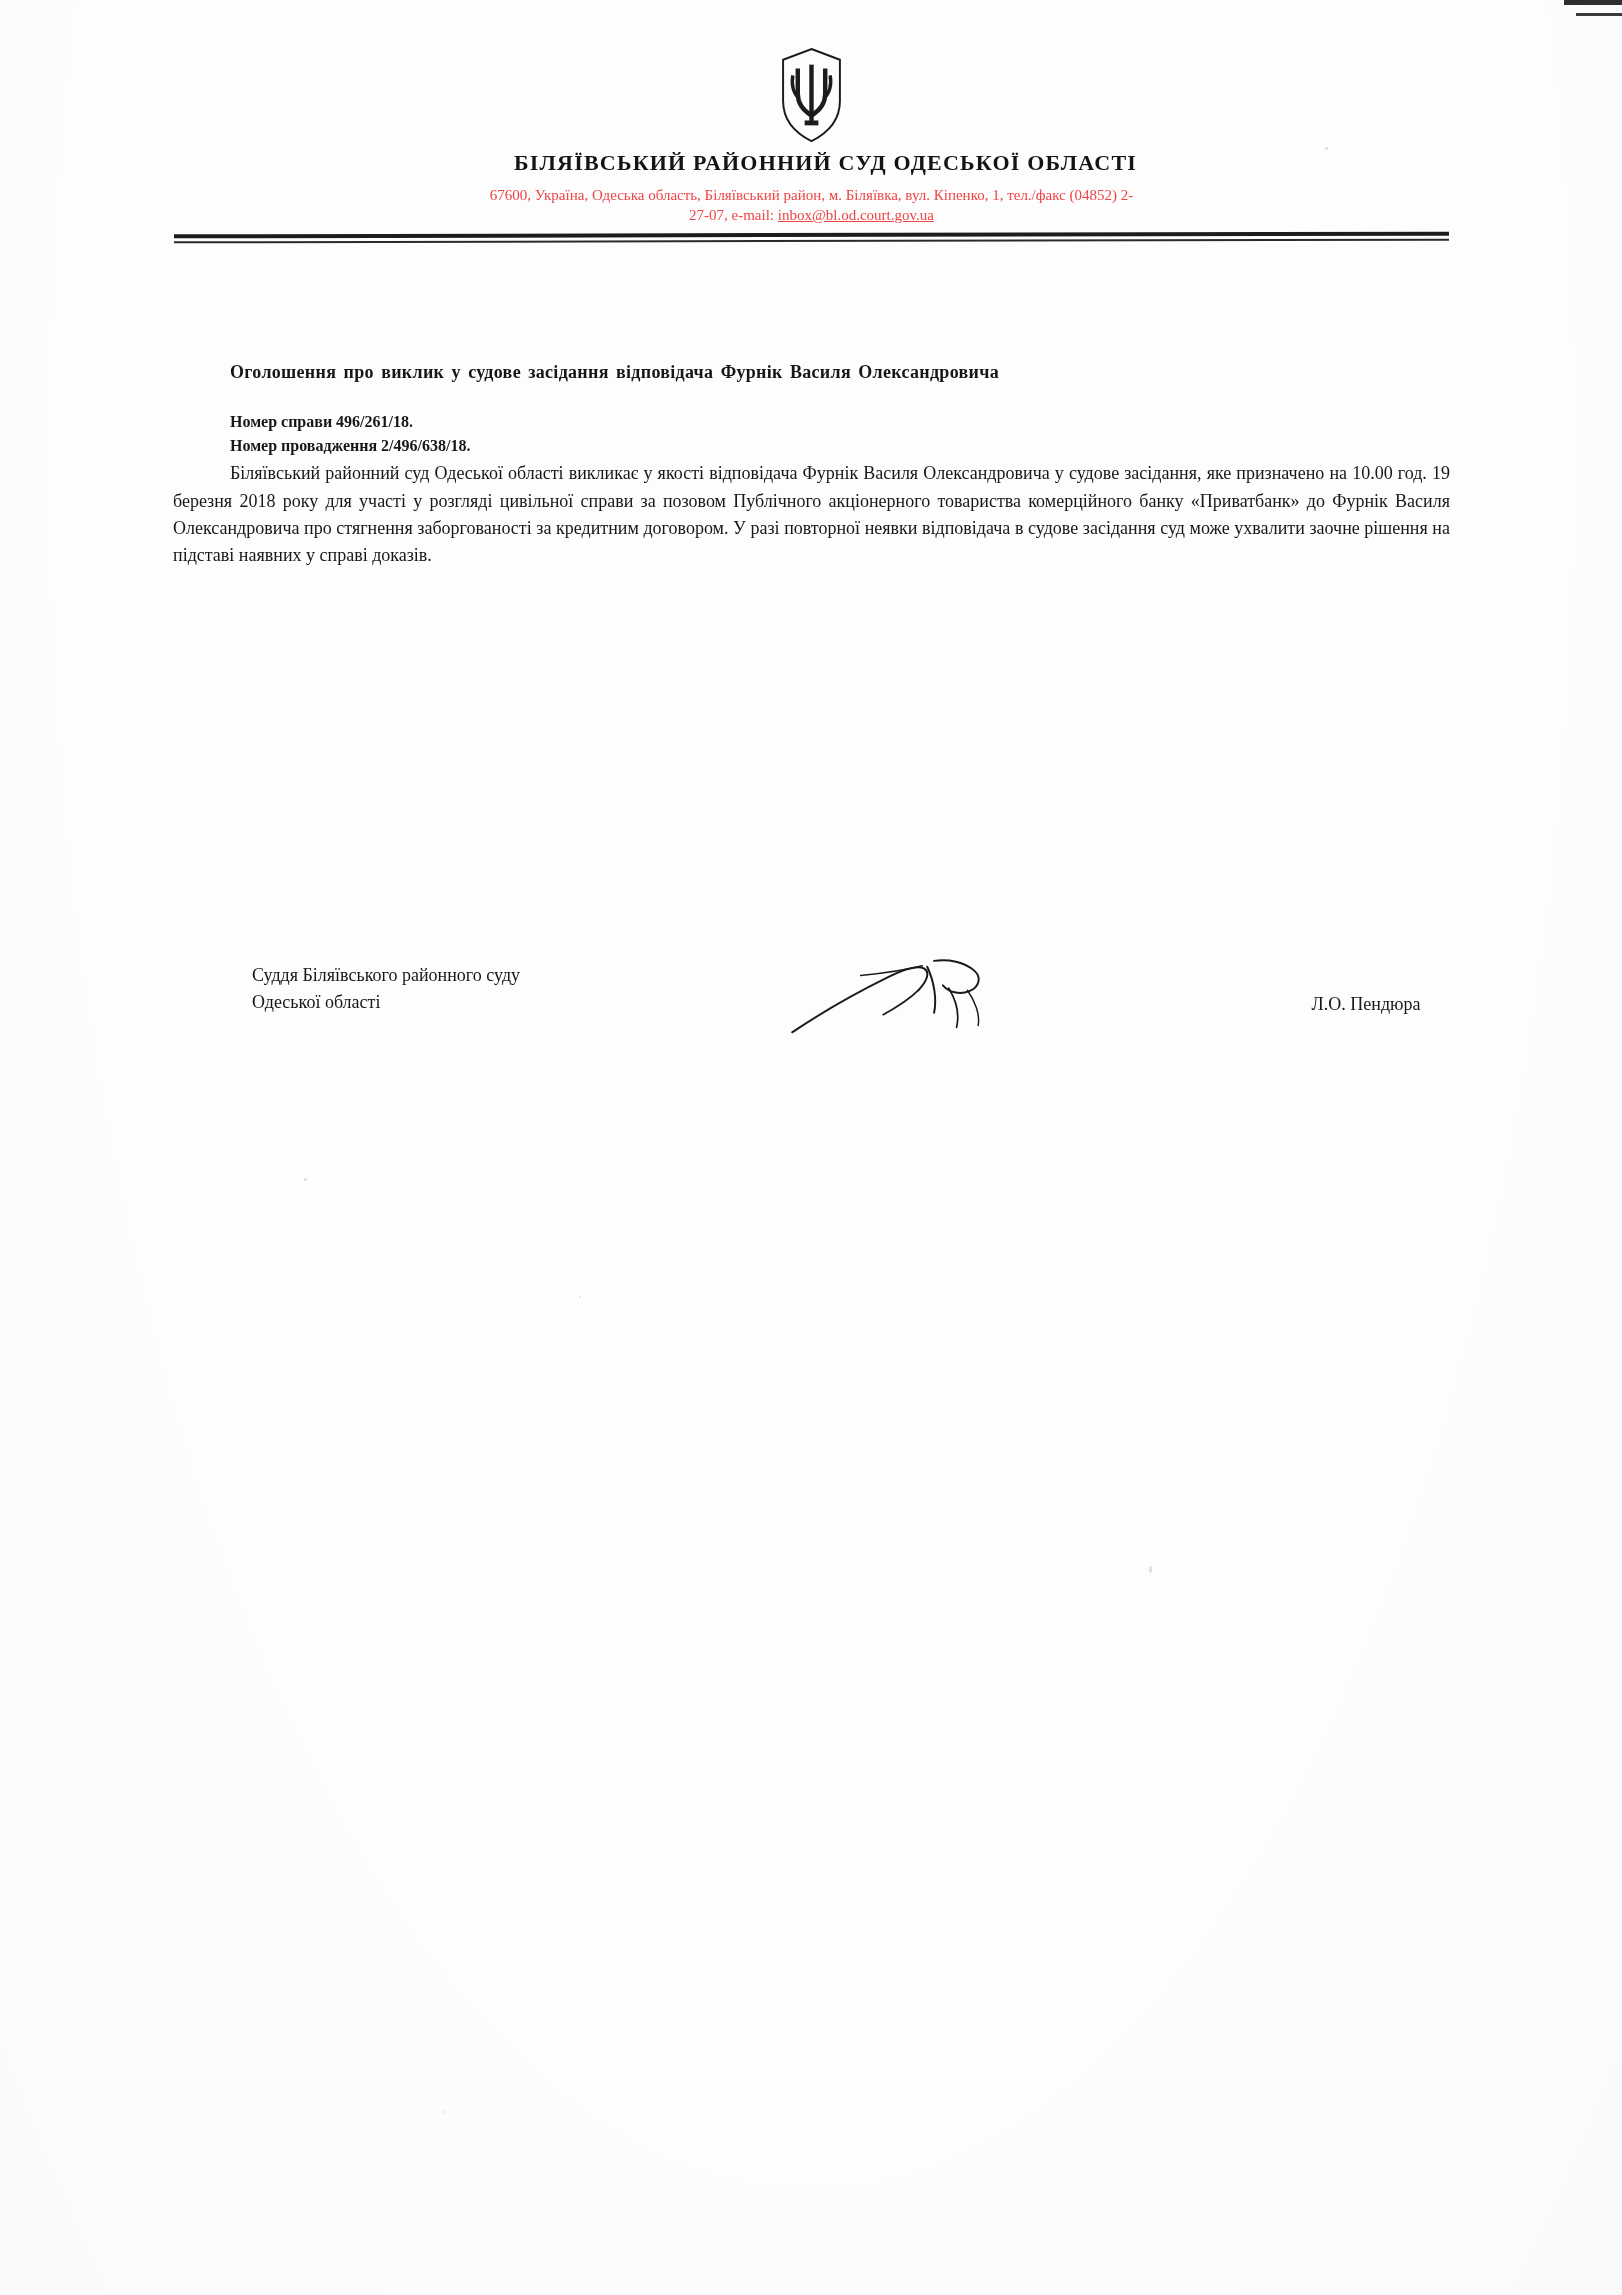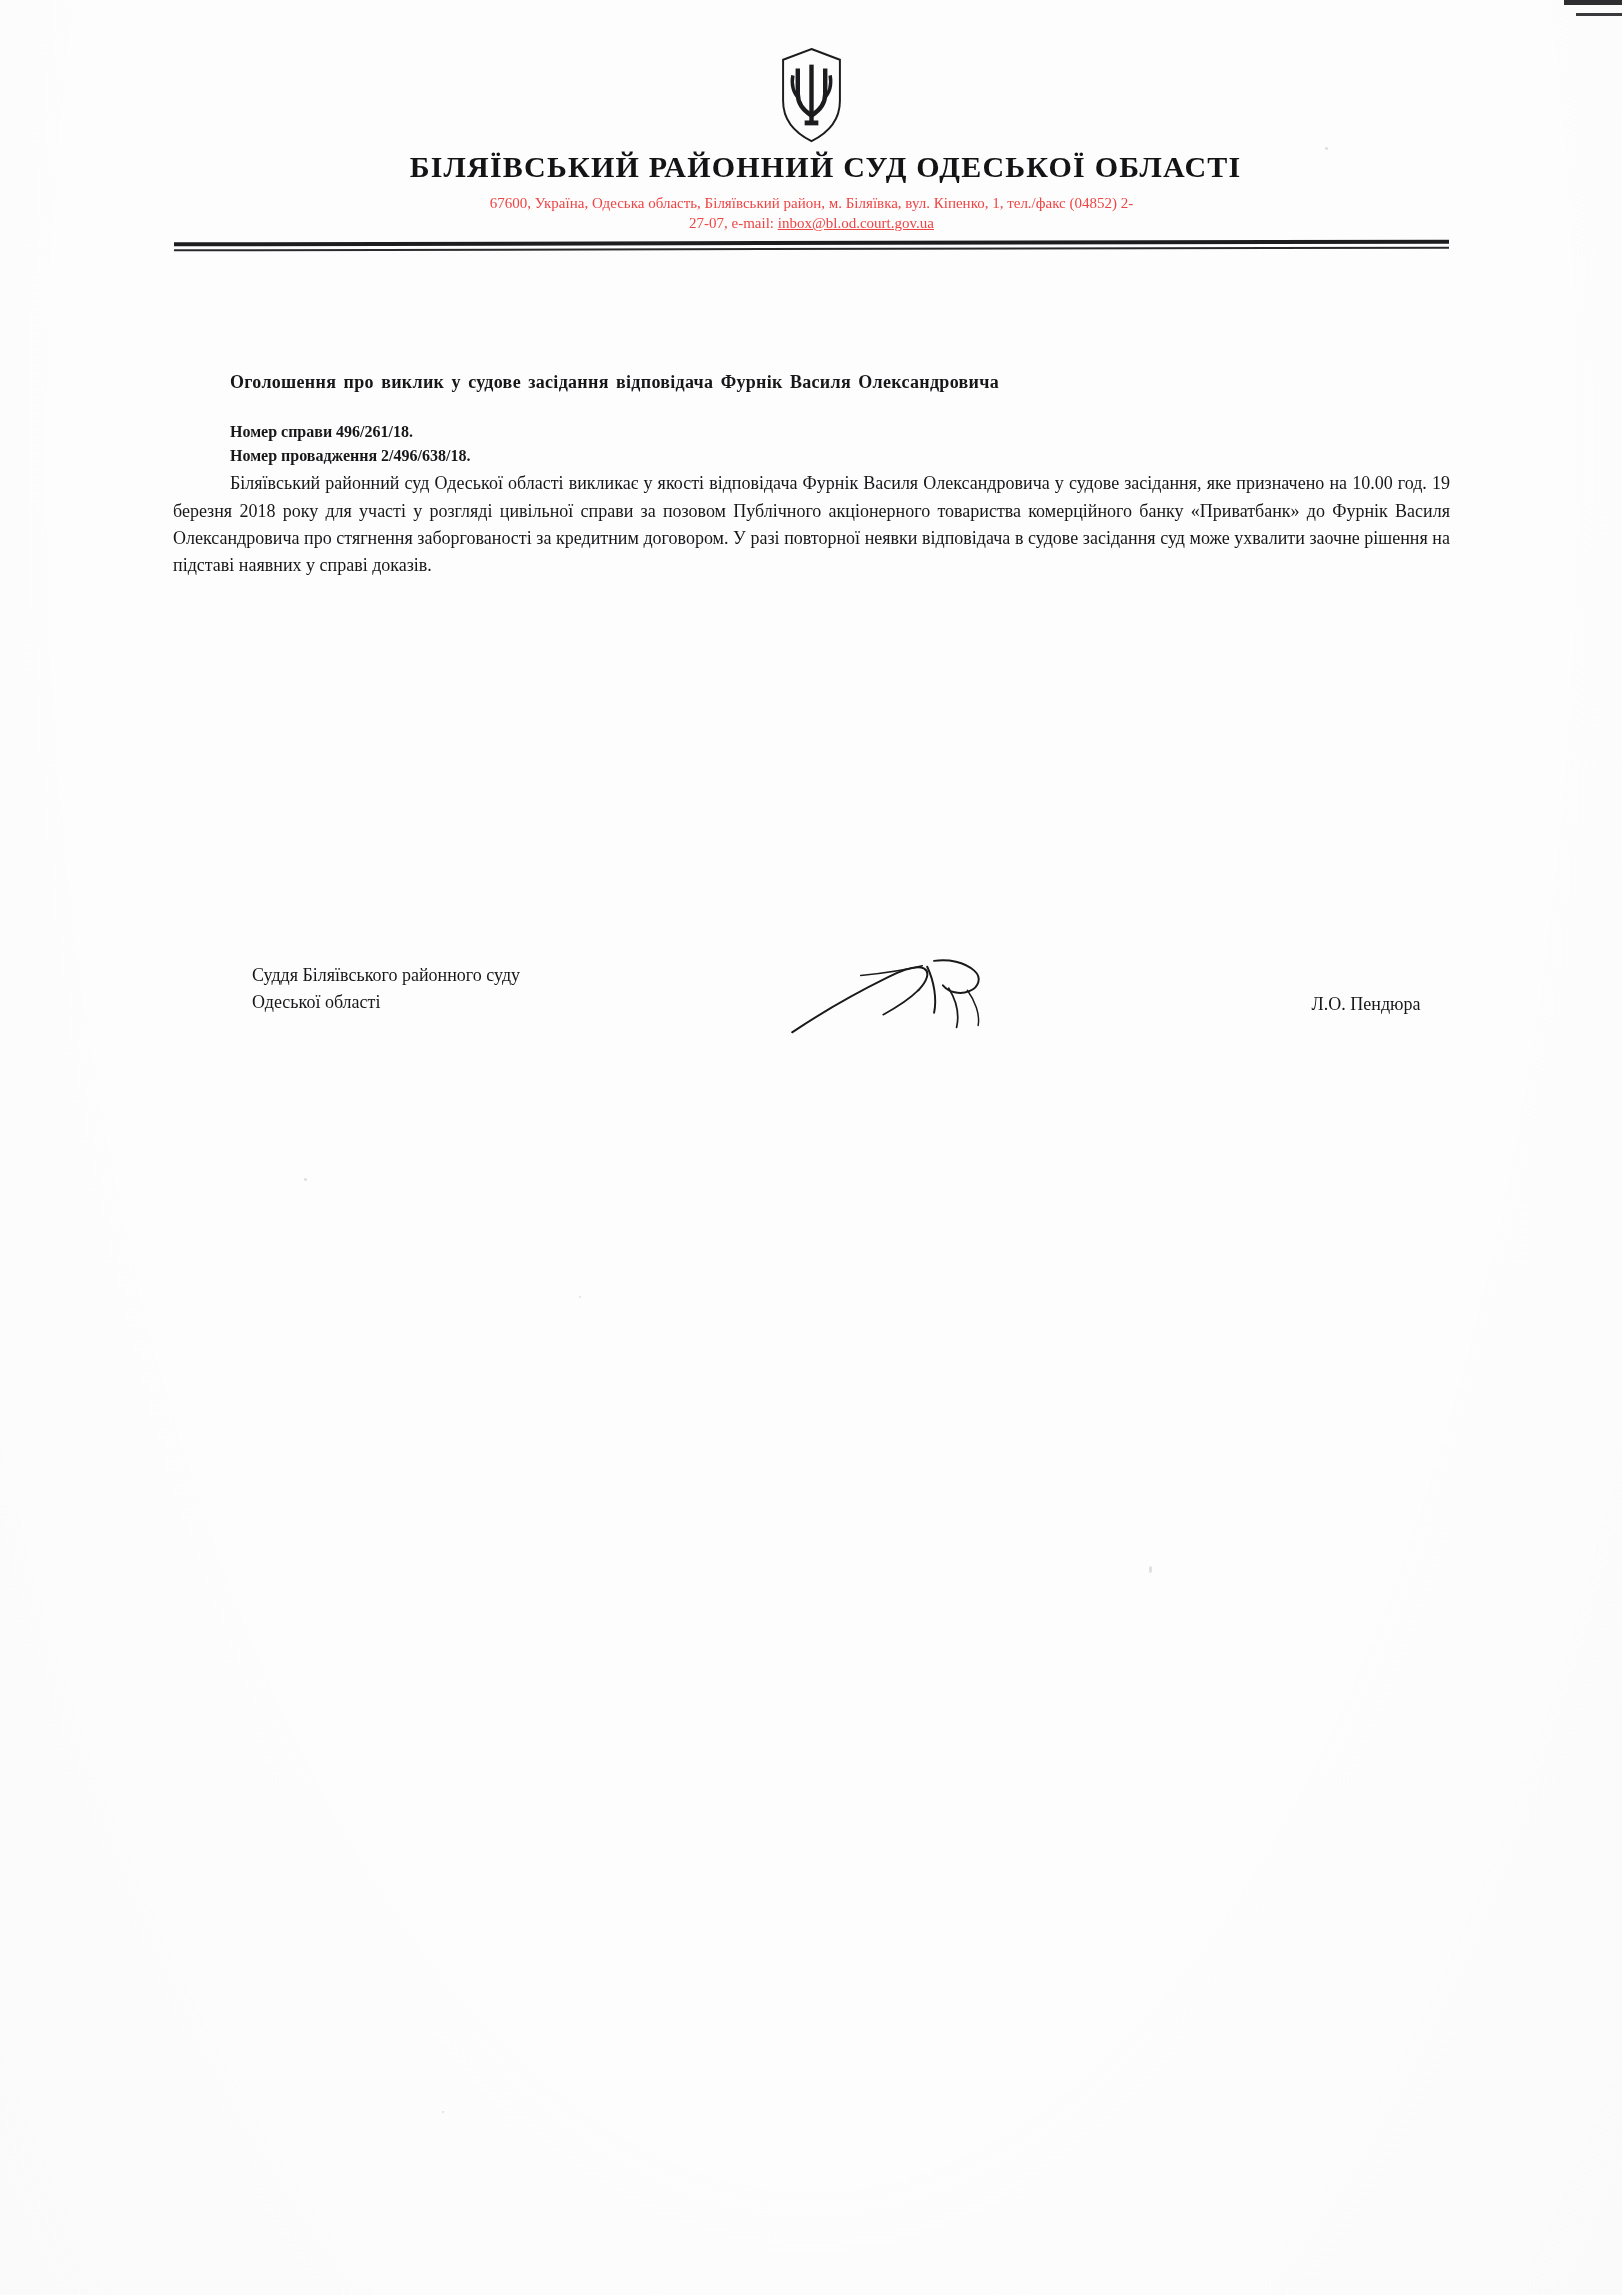--- a/index.html
+++ b/index.html
@@ -59,21 +59,21 @@
     width: 65px;
     height: 96px;
     margin: 0 auto;
     display: block;
   }
 
   .court-title {
     margin-top: 6.9px;
     font-family: "Liberation Serif", serif;
     font-weight: bold;
-    font-size: 30px;
+    font-size: 22px;
     letter-spacing: 1.2px;
     color: #141416;
     white-space: nowrap;
     padding-left: 28px;
   }
 
   .court-address {
     margin-top: 9px;
     font-family: "Liberation Serif", serif;
     font-size: 15px;
@@ -100,21 +100,21 @@
     height: 1.5px;
     background: #2a2a2c;
     transform: rotate(-0.12deg);
   }
 
   
   .content {
     position: absolute;
     left: 173px;
     right: 173px;
-    top: 369px;
+    top: 359px;
   }
 
   .announce-title {
     font-family: "Liberation Serif", serif;
     font-weight: bold;
     font-size: 18px;
     line-height: 1.5;
     text-align: justify;
     text-indent: 57px;
     letter-spacing: 0.3px;

